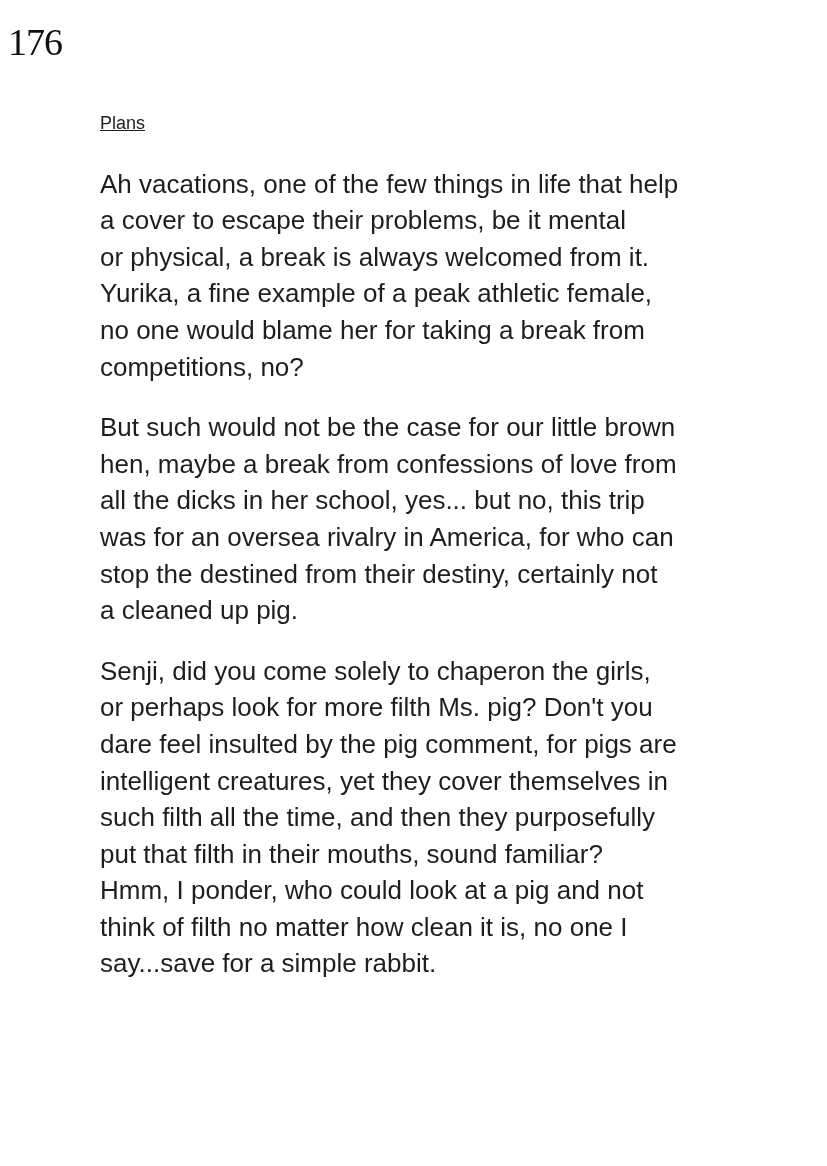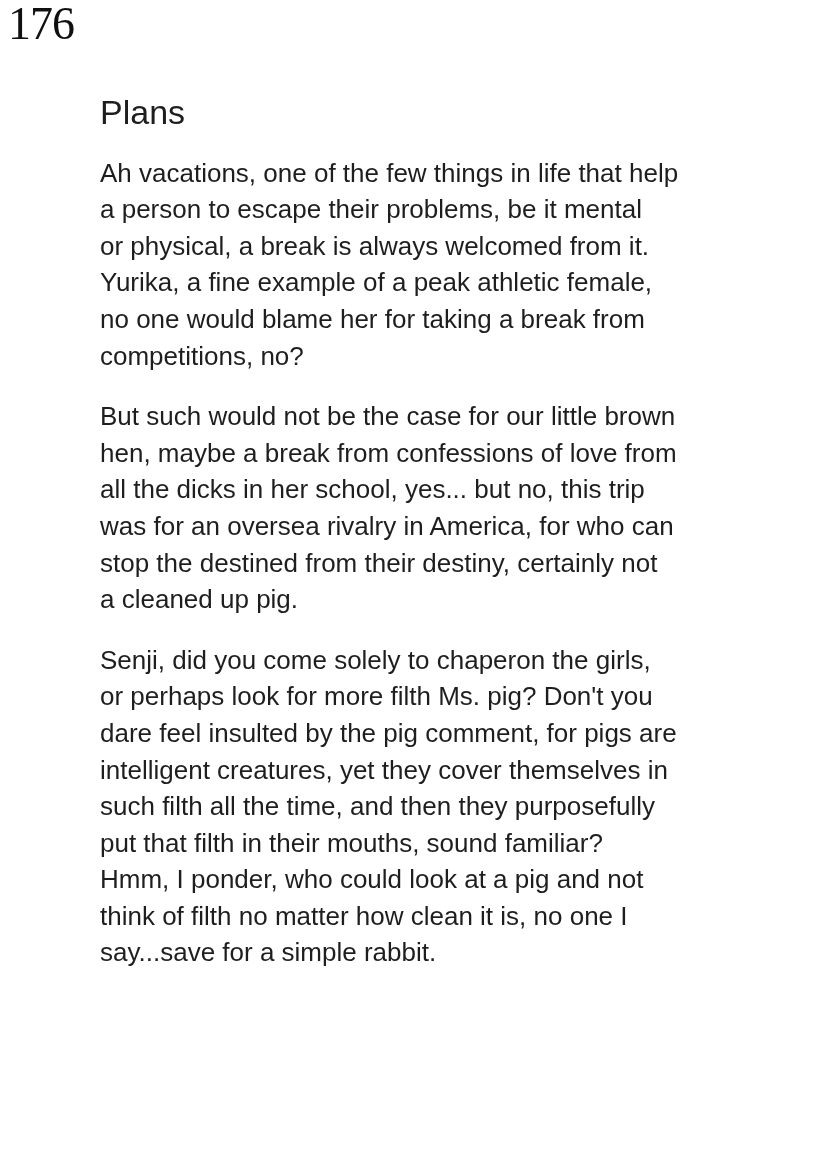--- a/index.html
+++ b/index.html
@@ -11,63 +11,64 @@
     position: relative;
     width: 827px;
     height: 1166px;
     background: #ffffff;
     overflow: hidden;
     font-family: "Liberation Sans", sans-serif;
   }
   .page-number {
     position: absolute;
     left: 8px;
-    top: 2px;
+    top: 20px;
     font-family: "Liberation Serif", "DejaVu Serif", serif;
-    font-size: 46px;
+    font-size: 38px;
     line-height: 44px;
     color: #101010;
     letter-spacing: -1px;
   }
   .content {
     position: absolute;
     left: 100px;
     top: 90px;
     width: 660px;
     color: #1e1e1e;
     font-size: 26px;
     line-height: 36.6px;
     font-weight: 300;
   }
   .heading {
-    margin: 4px 0 24px 0;
-    font-size: 34px;
+    margin: 15px 0 24px 0;
+    font-size: 18px;
     font-weight: 300;
     line-height: 36.6px;
     color: #1e1e1e;
+    text-decoration: underline;
   }
   .para {
     margin: 0 0 24px 0;
     white-space: pre-line;
   }
   .para:last-child {
     margin-bottom: 5px;
   }
 </style>
 </head>
 <body>
 
 <div class="page">
   <div class="page-number">176</div>
 
   <div class="content">
     <h1 class="heading">Plans</h1>
 
     <p class="para">Ah vacations, one of the few things in life that help
-a person to escape their problems, be it mental
+a cover to escape their problems, be it mental
 or physical, a break is always welcomed from it.
 Yurika, a fine example of a peak athletic female,
 no one would blame her for taking a break from
 competitions, no?</p>
 
     <p class="para">But such would not be the case for our little brown
 hen, maybe a break from confessions of love from
 all the dicks in her school, yes... but no, this trip
 was for an oversea rivalry in America, for who can
 stop the destined from their destiny, certainly not

